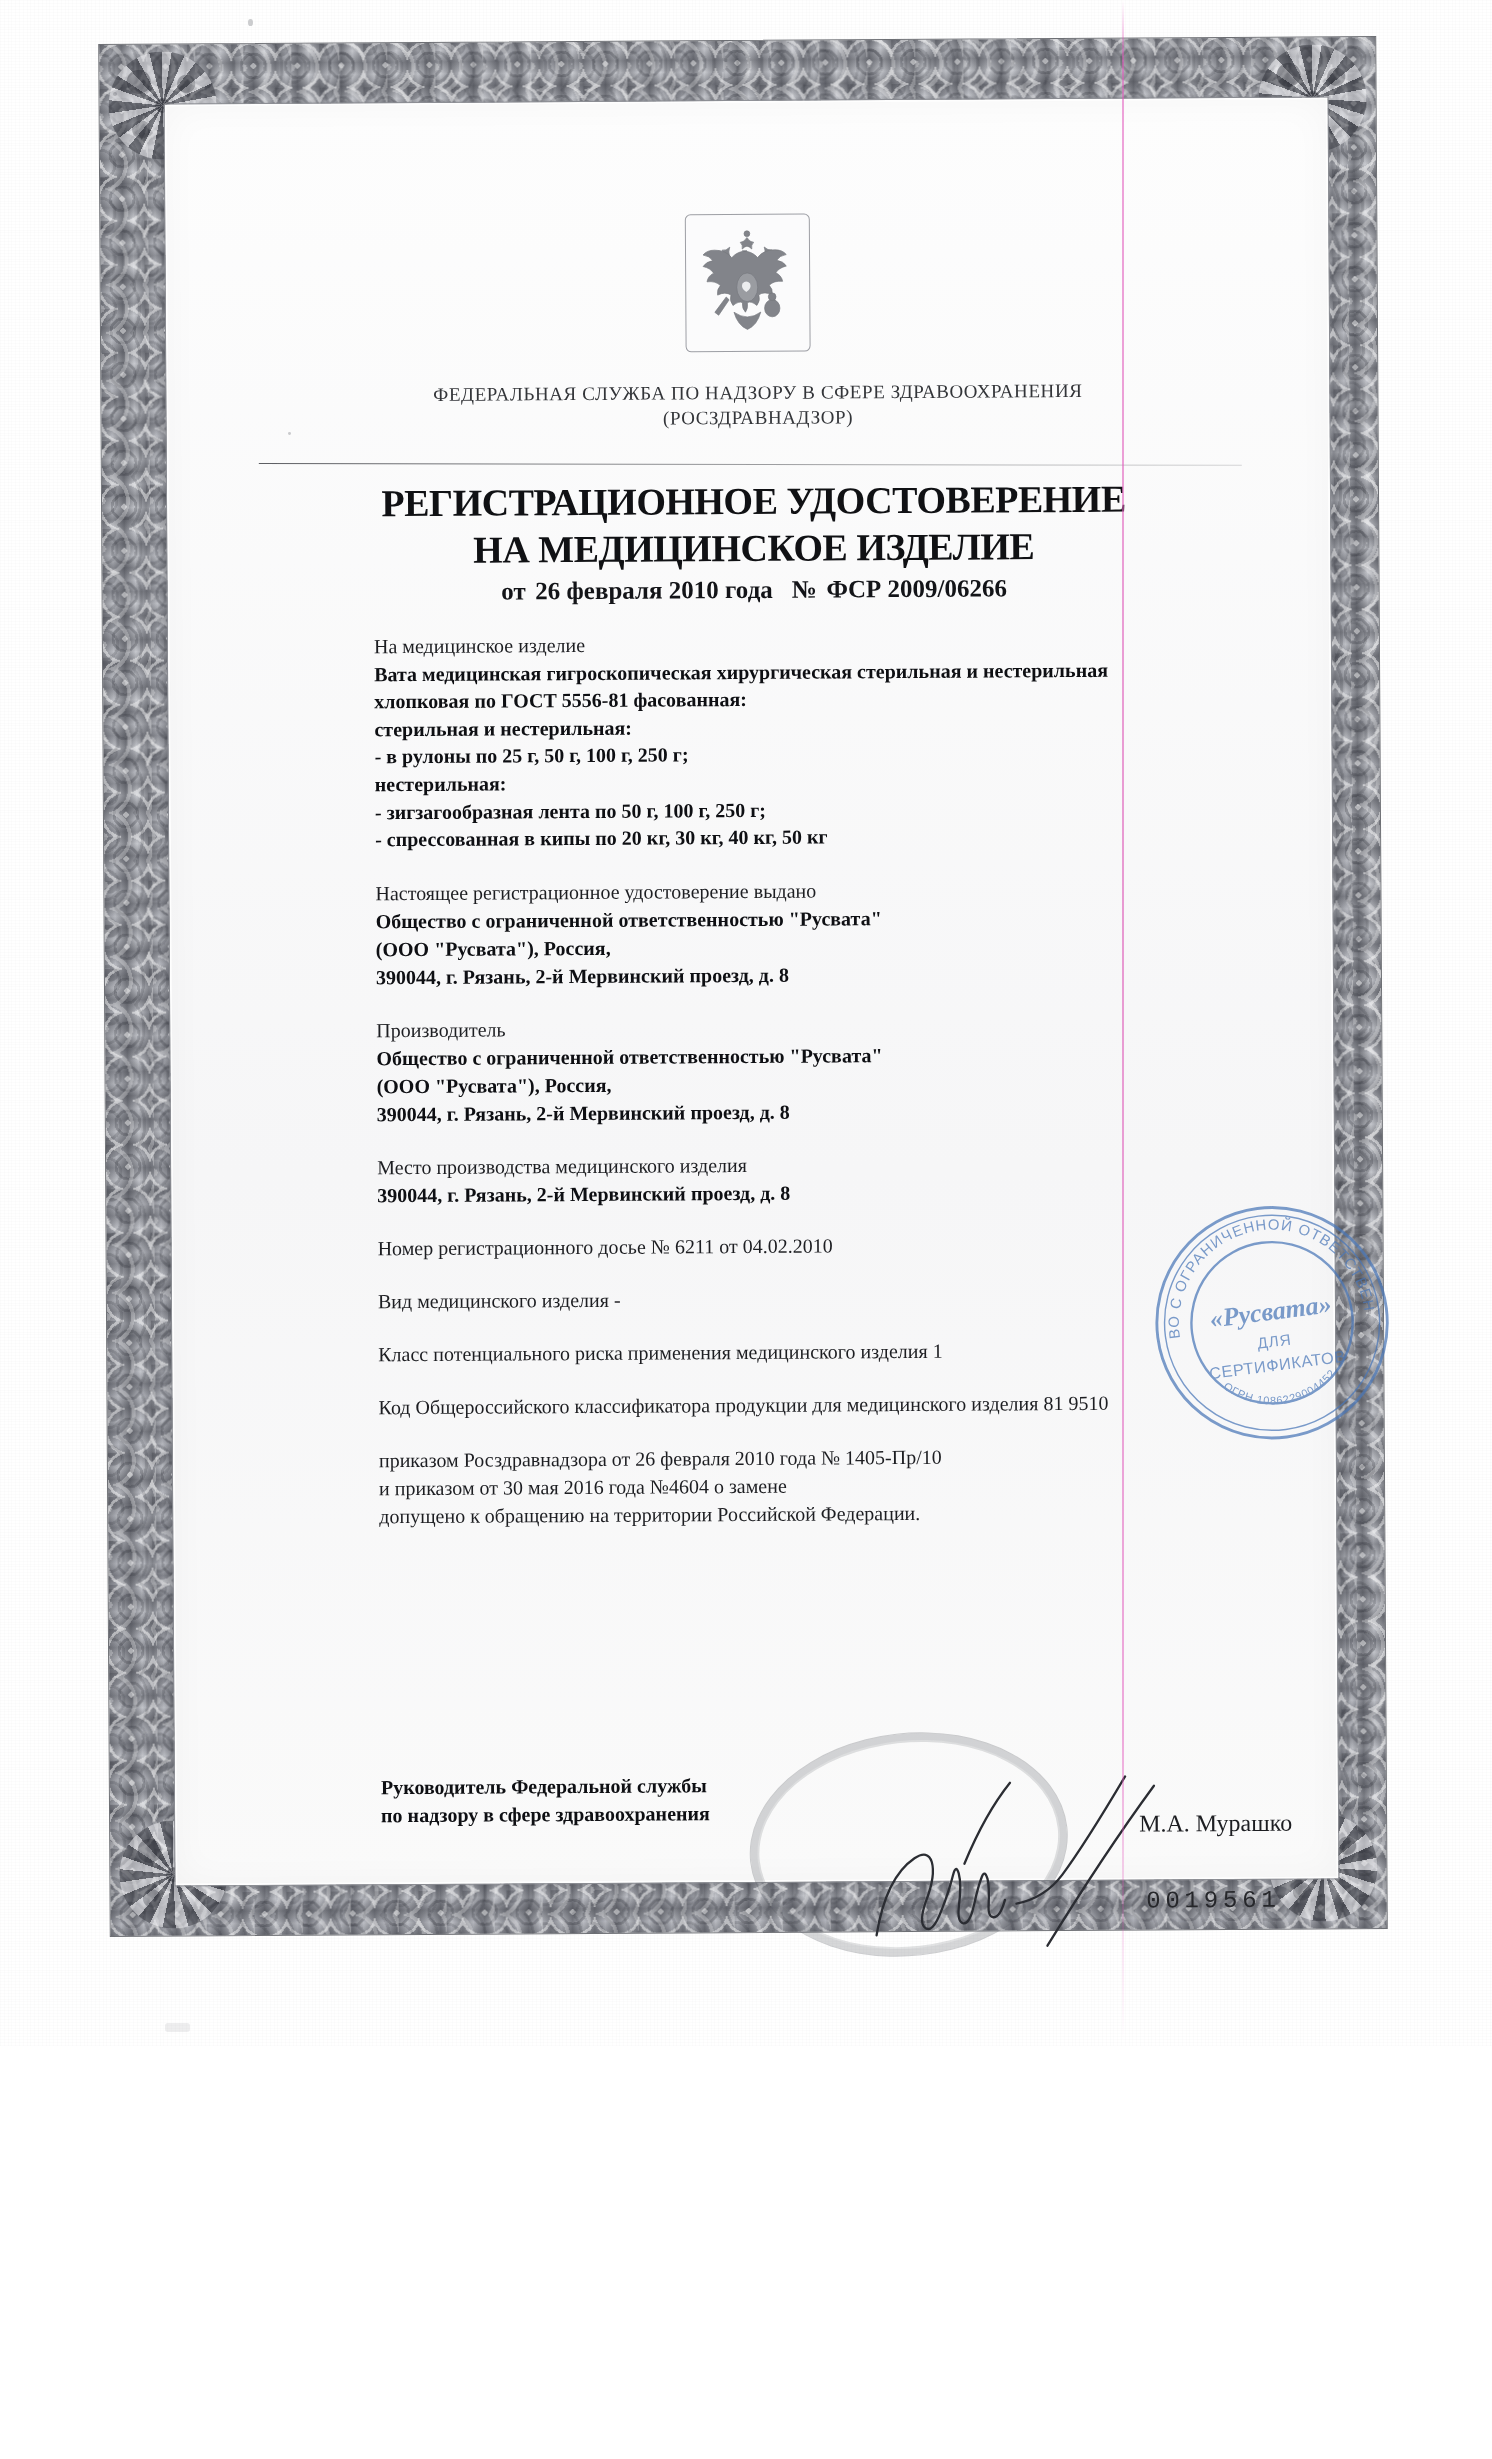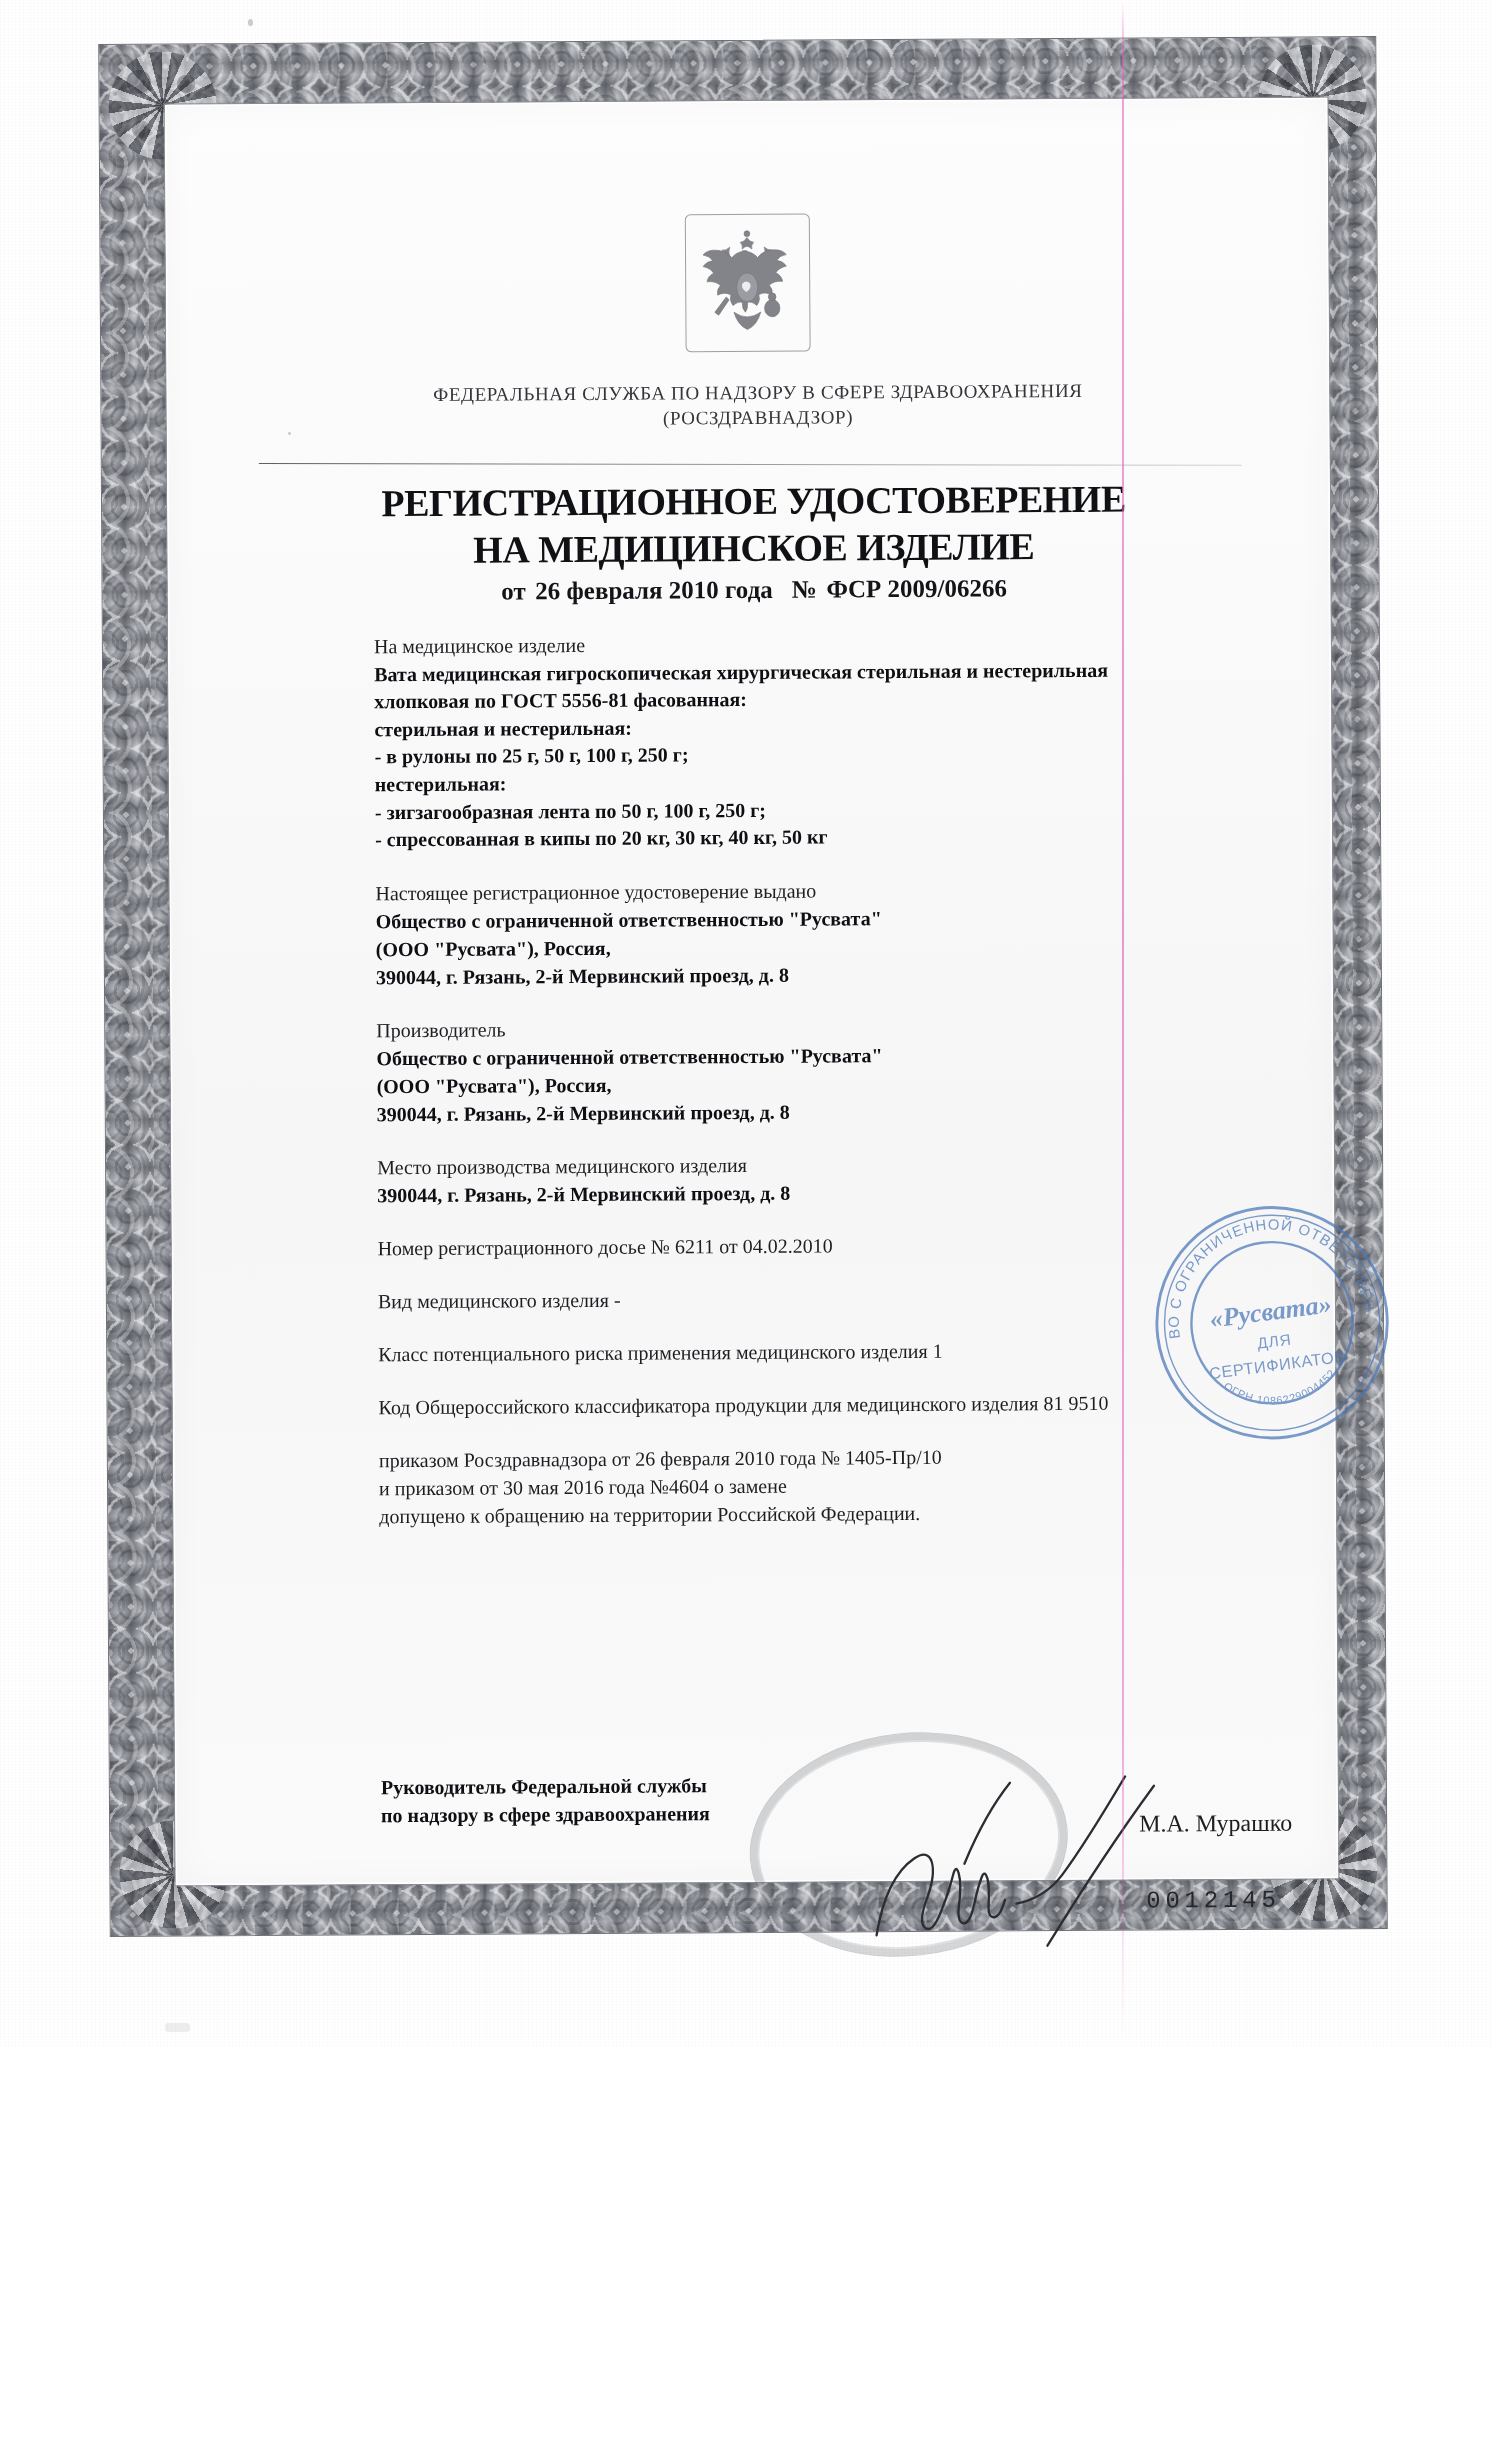--- a/index.html
+++ b/index.html
@@ -334,21 +334,21 @@
         </div>
 
         <div id="signature-row">
           <div id="signatory-title">
             <div class="ln b">Руководитель Федеральной службы</div>
             <div class="ln b">по надзору в сфере здравоохранения</div>
           </div>
           <div id="signatory-name">М.А. Мурашко</div>
         </div>
 
-        <div id="serial-number">0012145</div>
+        <div id="serial-number">0019561</div>
 
         <div id="official-stamp">
           <svg viewBox="0 0 250 250" xmlns="http://www.w3.org/2000/svg" aria-hidden="true">
             <defs>
               <path id="arcTop" d="M 28 125 A 97 97 0 0 1 222 125"></path>
               <path id="arcBottom" d="M 40 125 A 85 85 0 0 0 210 125"></path>
             </defs>
             <circle cx="125" cy="125" r="120" fill="none" stroke="#4a77b8" stroke-width="3"></circle>
             <circle cx="125" cy="125" r="112" fill="none" stroke="#4a77b8" stroke-width="1.5"></circle>
             <circle cx="125" cy="125" r="84" fill="none" stroke="#4a77b8" stroke-width="2.5"></circle>

